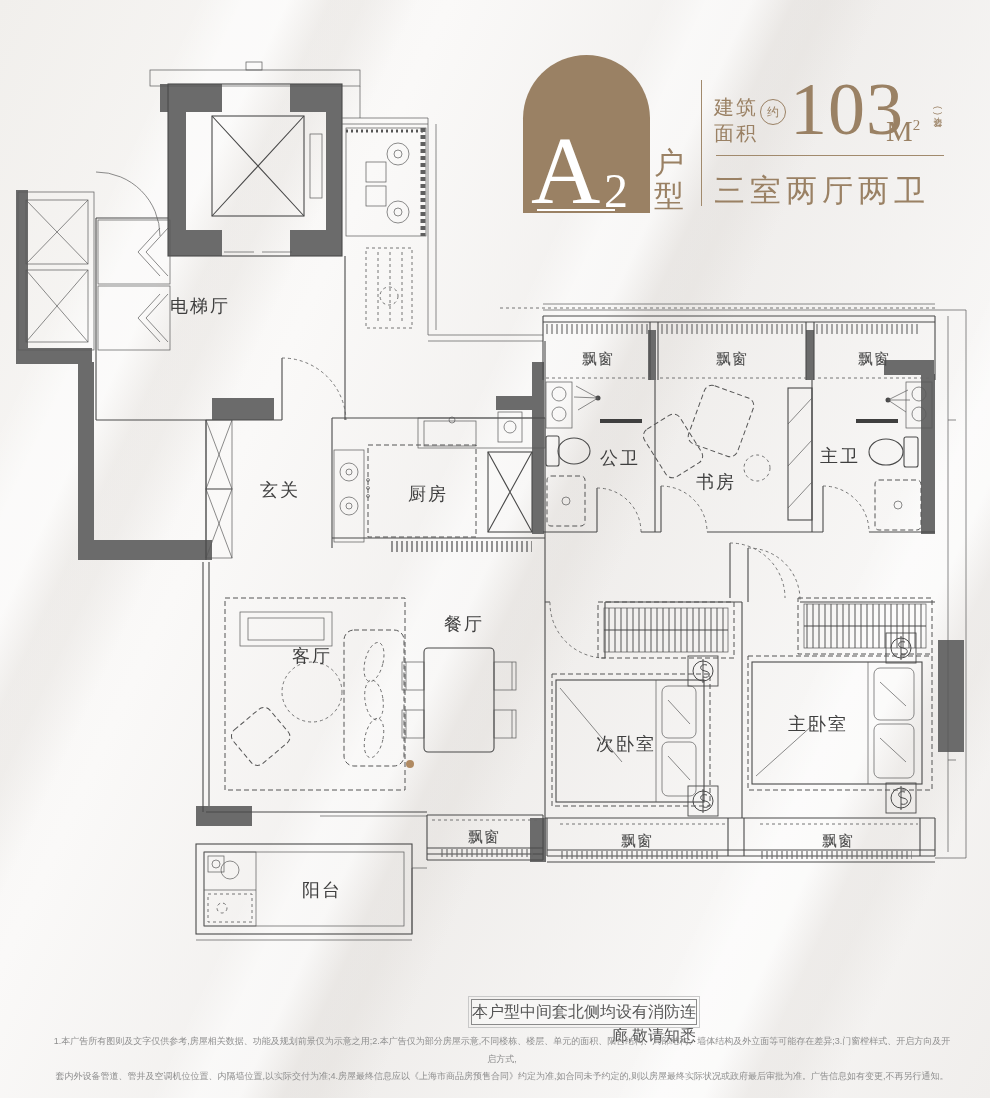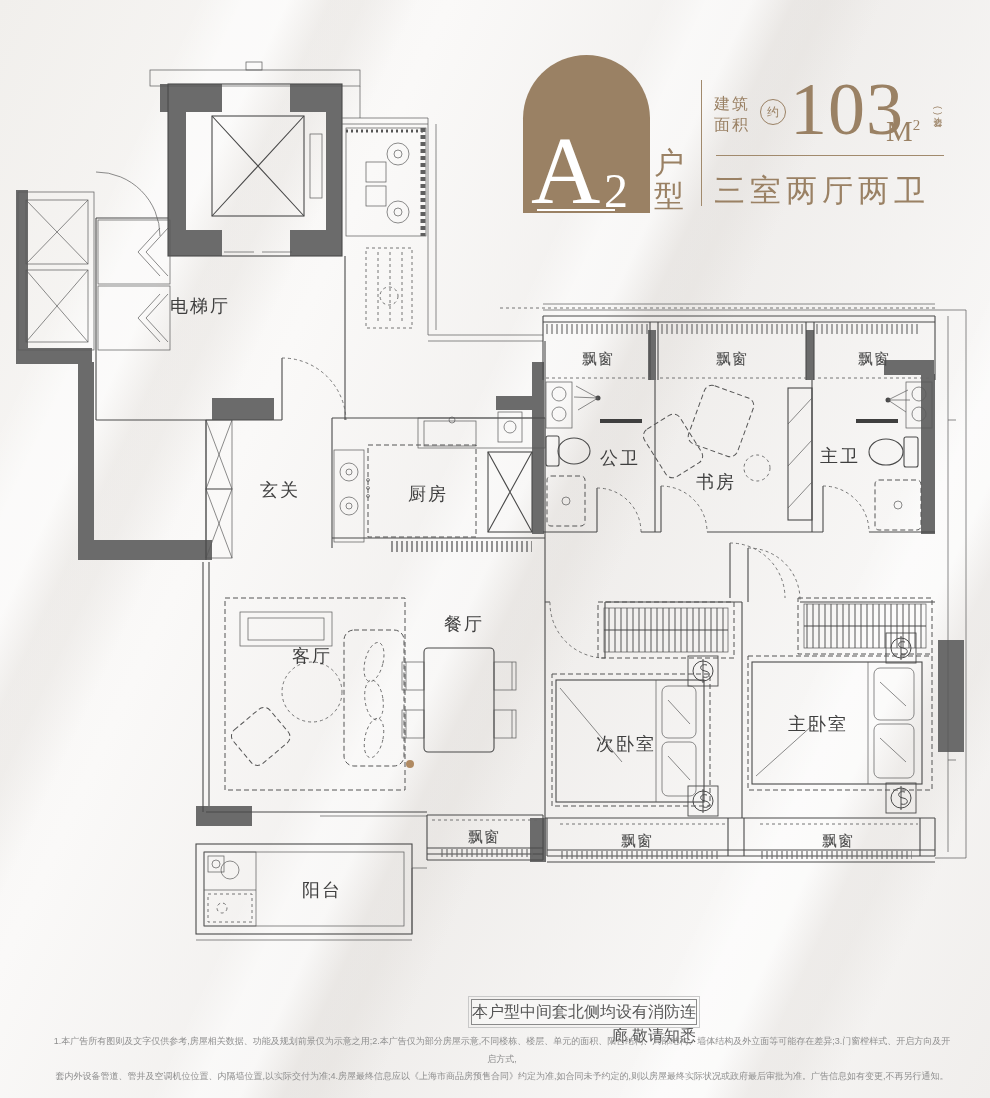--- a/index.html
+++ b/index.html
@@ -11,21 +11,21 @@
     font-family:"Liberation Sans",sans-serif;color:#3f3f3f;
   }
   
   .hdr{position:absolute;left:0;top:0;width:990px;height:240px;}
   .arch{position:absolute;left:523px;top:55px;width:127px;height:158px;background:#9a8164;border-radius:64px 64px 0 0;}
   .arch .A{position:absolute;left:8px;bottom:-6px;font-family:"Liberation Serif",serif;font-size:96px;line-height:1;color:#fff;}
   .arch .two{position:absolute;right:22px;bottom:-2px;font-family:"Liberation Serif",serif;font-size:48px;line-height:1;color:#fff;}
   .arch .uline{position:absolute;left:14px;bottom:2px;width:78px;height:2px;background:#fff;}
   .suffix{position:absolute;left:652px;top:146px;width:34px;font-family:"Liberation Serif",serif;font-size:30px;line-height:1.1;color:#9a8164;text-align:center;}
   .vdiv{position:absolute;left:701px;top:80px;width:1px;height:126px;background:#a18a6d;}
-  .arealbl{position:absolute;left:714px;top:94px;font-size:16px;line-height:1.3;color:#9a8164;letter-spacing:2px;}
+  .arealbl{position:absolute;left:714px;top:94px;font-size:20px;line-height:1.3;color:#9a8164;letter-spacing:2px;}
   .approx{position:absolute;left:760px;top:99px;width:24px;height:24px;border:1px solid #9a8164;border-radius:50%;font-size:12px;line-height:24px;text-align:center;color:#9a8164;}
   .bigval{position:absolute;left:790px;top:72px;font-family:"Liberation Serif",serif;font-size:74px;line-height:1;color:#9a8164;letter-spacing:1px;}
   .unitM{position:absolute;left:886px;top:106px;font-family:"Liberation Serif",serif;font-size:30px;color:#9a8164;margin-top:8px;}
   .unitM sup{font-size:15px;}
   .areanote{position:absolute;left:931px;top:106px;font-size:9px;color:#9a8164;writing-mode:vertical-rl;letter-spacing:1px;height:36px;}
   .hrule{position:absolute;left:716px;top:155px;width:228px;height:1px;background:#a18a6d;}
   .layoutdesc{position:absolute;left:714px;top:170px;width:236px;font-family:Liberation Mono, monospace;font-size:31px;letter-spacing:5px;color:#9a8164;white-space:nowrap;}
   
   svg{position:absolute;left:0;top:0;}
   svg text{font-family:"Liberation Sans",sans-serif;fill:#3f3f3f;}

